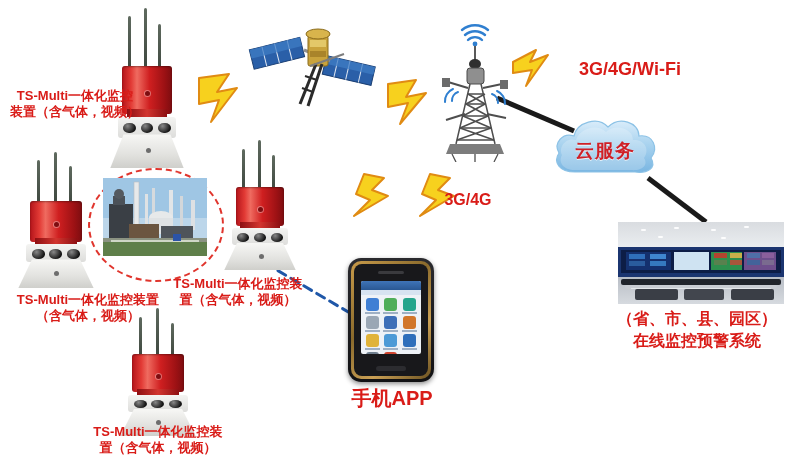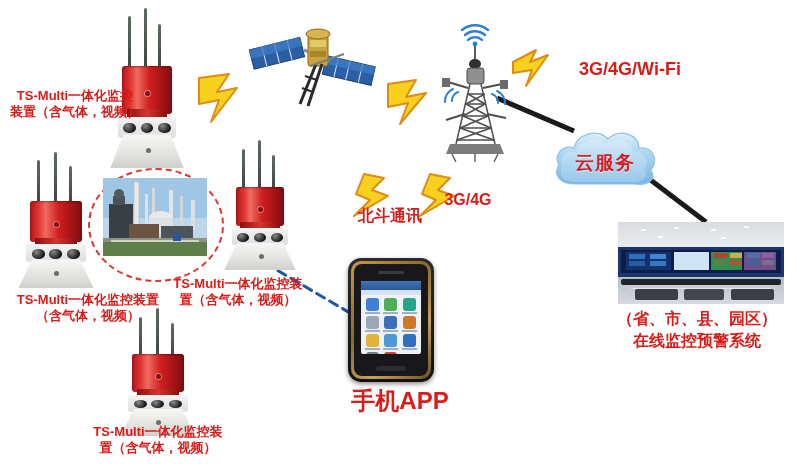--- a/index.html
+++ b/index.html
@@ -161,21 +161,21 @@
 
       <g stroke="#2f7fd0" fill="none" stroke-width="2" stroke-linecap="round">
         <path d="M26 70 a9 9 0 0 0 -6 9"></path>
         <path d="M21 67 a13 13 0 0 0 -8 13"></path>
         <path d="M60 72 a9 9 0 0 1 6 9"></path>
         <path d="M65 69 a13 13 0 0 1 8 13"></path>
       </g>
     </svg>
   </div>
 
-  <div class="cloud" style="left:549px;top:124px;width:112px;height:68px;font-family:Liberation Mono, monospace;">
+  <div class="cloud" style="left:549px;top:112px;width:112px;height:68px;font-family:Liberation Mono, monospace;">
     <svg viewBox="0 0 112 68" width="112" height="68" style="display:block">
       <defs>
         <linearGradient id="cg" x1="0" y1="0" x2="0" y2="1">
           <stop offset="0%" stop-color="#d9ecfa"></stop>
           <stop offset="45%" stop-color="#a9d3ef"></stop>
           <stop offset="100%" stop-color="#7ab6e2"></stop>
         </linearGradient>
       </defs>
       <path d="M26 60 C10 60 4 50 10 41 C4 31 14 20 25 24 C28 10 49 4 59 15
                C70 4 90 10 90 24 C104 22 110 36 102 46 C108 56 98 62 86 60 Z" fill="url(#cg)" stroke="#8cc2e6" stroke-width="1.2"></path>
@@ -209,21 +209,20 @@
     </svg>
   </div>
 
   <div class="bolt" style="left:414px;top:172px;">
     <svg width="44" height="46" viewBox="0 0 44 46">
       <path d="M16 2 L36 6 L24 18 L40 24 L6 44 L22 28 L8 22 Z" fill="#f7d11e" stroke="#e08b13" stroke-width="2" stroke-linejoin="round"></path>
     </svg>
   </div>
 
 
-  <div class="abs lbl" style="left:342px;top:206px;width:96px;font-size:16px;">北斗通讯</div>
 
   <div class="abs lbl" style="left:432px;top:190px;width:72px;font-size:16px;">3G/4G</div>
 
   <div class="abs lbl" style="left:560px;top:58px;width:140px;font-size:18px;">3G/4G/Wi-Fi</div>
 
 
   <div class="device" style="left:108px;top:8px;width:78px;height:160px;">
     <div class="dev-ants">
       <div class="ant" style="left:26%;height:88%;"></div>
       <div class="ant" style="left:46%;height:100%;"></div>
@@ -373,21 +372,21 @@
               </div>
             <div class="ph-cell">
                 <div class="ph-ico" style="background:#d0452f"></div>
               </div>
           </div>
         </div>
         <div class="phone-btm"></div>
       </div>
     </div>
   </div>
-  <div class="abs lbl" style="left:348px;top:386px;width:104px;font-size:24px;">手机APP</div>
+  <div class="abs lbl" style="left:340px;top:386px;width:104px;font-size:20px;">手机APP</div>
 
   <div class="cr" style="left:618px;top:222px;width:166px;height:82px;">
     <div class="cr-ceil">
       <div class="cr-light" style="left:14%;top:26%"></div>
       <div class="cr-light" style="left:34%;top:18%"></div>
       <div class="cr-light" style="left:56%;top:24%"></div>
       <div class="cr-light" style="left:76%;top:16%"></div>
       <div class="cr-light" style="left:24%;top:52%"></div>
       <div class="cr-light" style="left:62%;top:54%"></div>
     </div>

